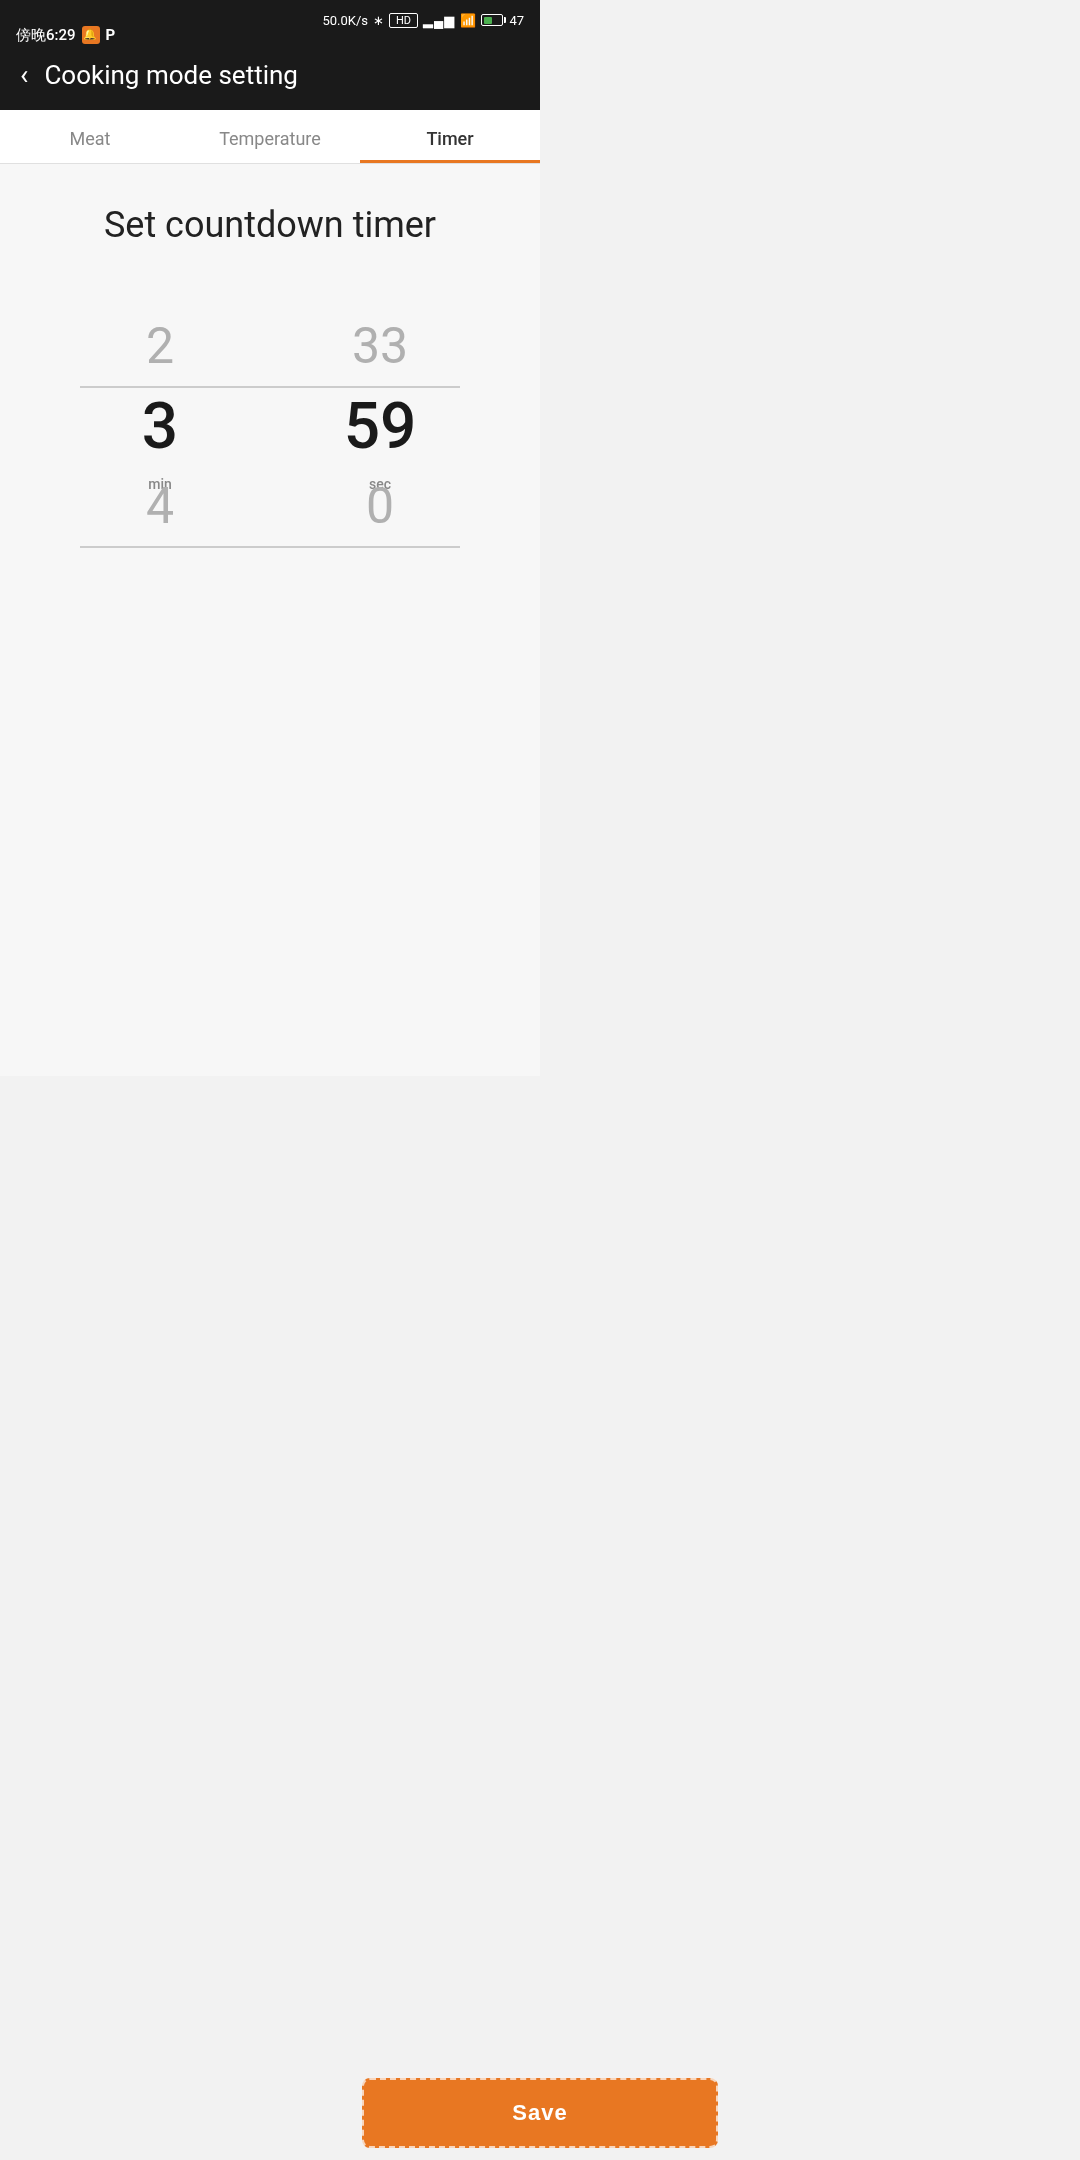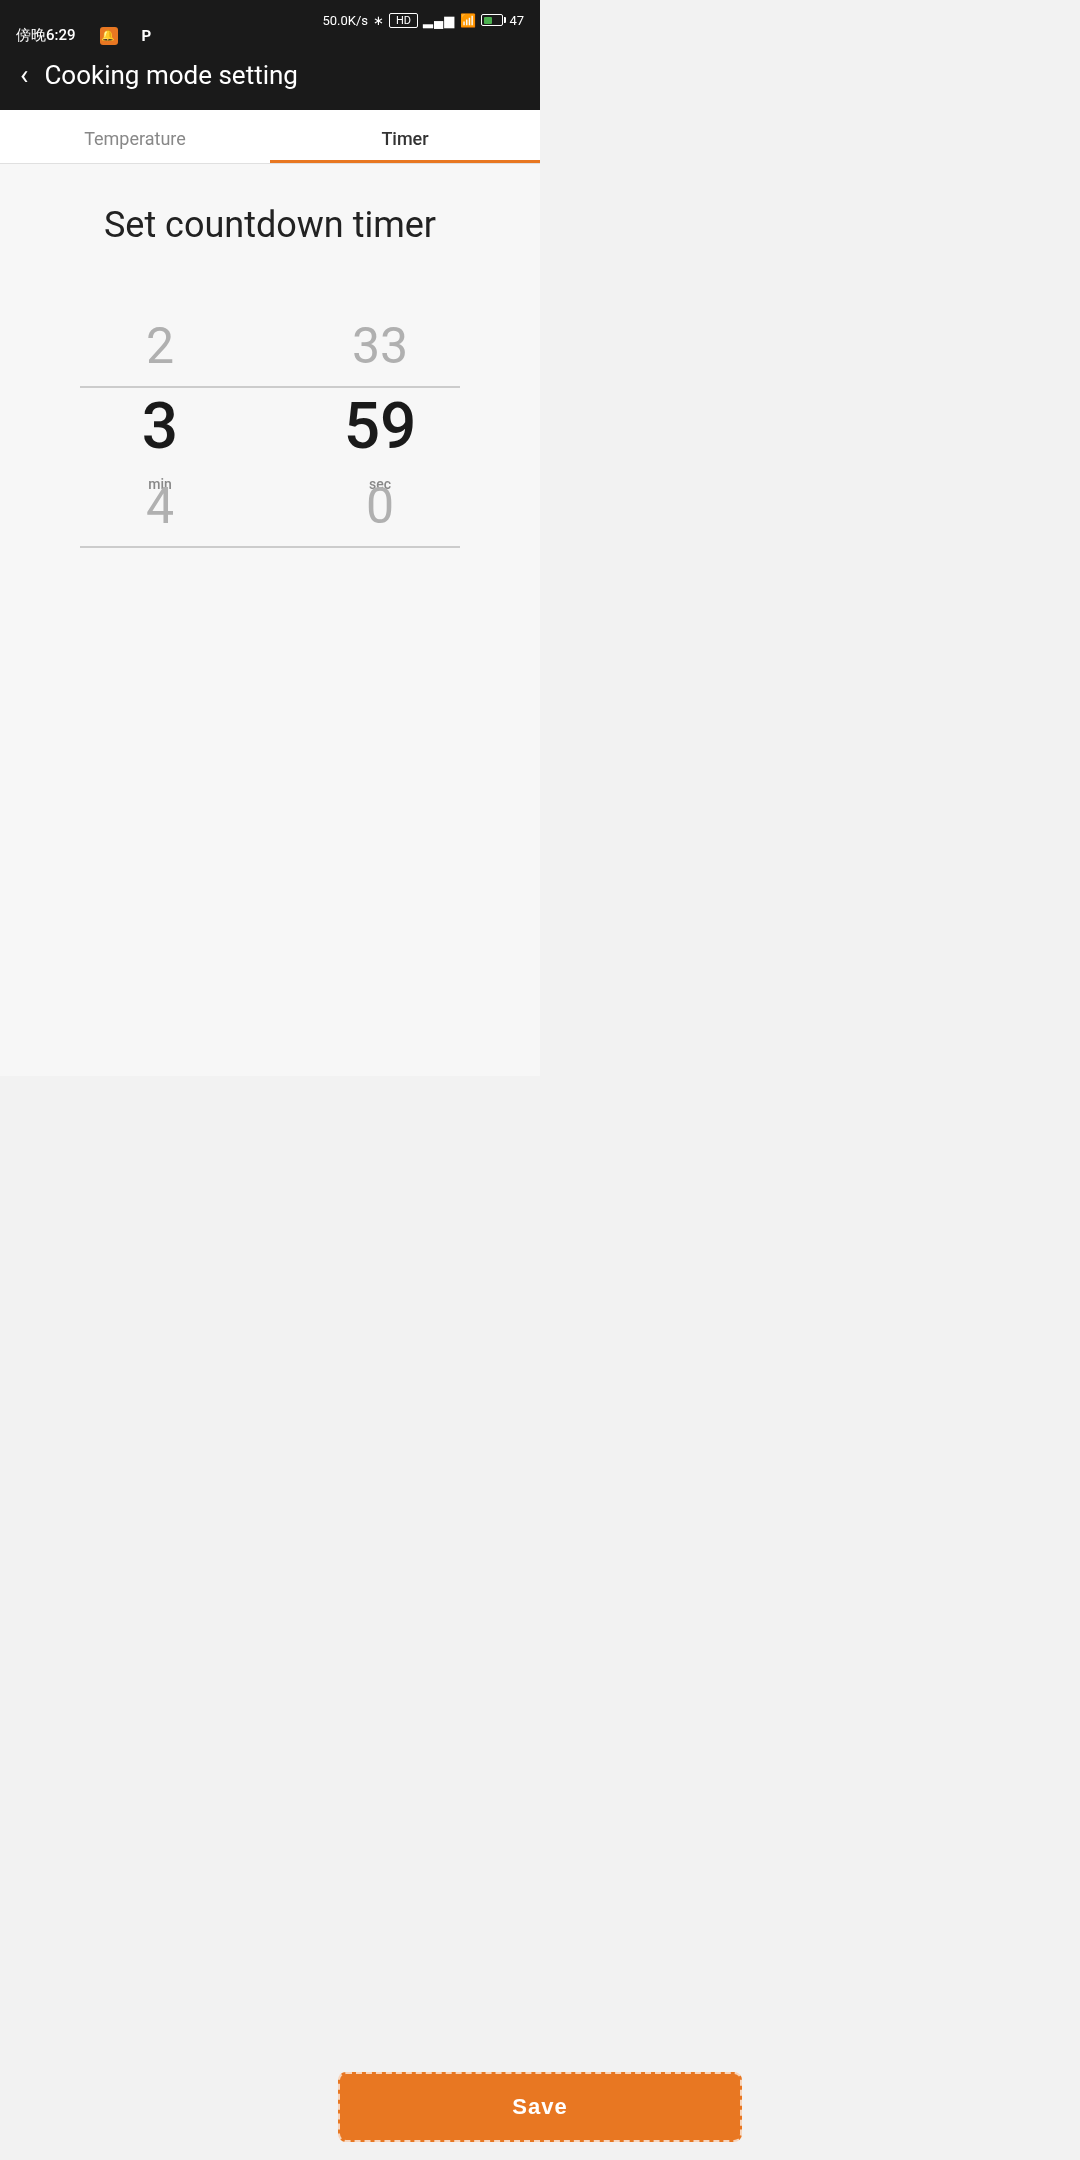--- a/index.html
+++ b/index.html
@@ -19,22 +19,22 @@
       color: #fff;
       display: flex;
       align-items: center;
       justify-content: space-between;
       padding: 0 16px;
       height: 40px;
       font-size: 14px;
     }
     .status-left {
       display: flex;
-      align-items: flex-end;
-      gap: 24px;
+      align-items: flex-start;
+      gap: 6px;
       font-weight: 500;
       margin-top: 30px;
     }
     .status-time {
       font-size: 15px;
     }
     .status-icon-orange {
       width: 18px;
       height: 18px;
       background: #e87722;
@@ -207,24 +207,24 @@
     .picker-unit {
       font-size: 14px;
       color: #888;
       position: absolute;
       top: 90px;
     }
 
     
     .save-btn-wrapper {
       position: fixed;
-      bottom: 18px;
+      bottom: 12px;
       left: 50%;
       transform: translateX(-50%);
-      width: 404px;
+      width: 356px;
     }
 
     .save-btn {
       width: 100%;
       height: 70px;
       background: #e87722;
       color: #fff;
       font-size: 22px;
       font-weight: 600;
       border: none;
@@ -261,20 +261,23 @@
   </div>
 </div>
 
 <div class="header">
   <span class="back-btn">‹</span>
   <span class="header-title">Cooking mode setting</span>
 </div>
 
 <div class="tabs">
   <div class="tab">
+    <span>Meat</span>
+  </div>
+  <div class="tab">
     <span>Temperature</span>
   </div>
   <div class="tab active">
     <span>Timer</span>
   </div>
 </div>
 
 <div class="main-content">
 
   <div class="countdown-title">Set countdown timer</div>

